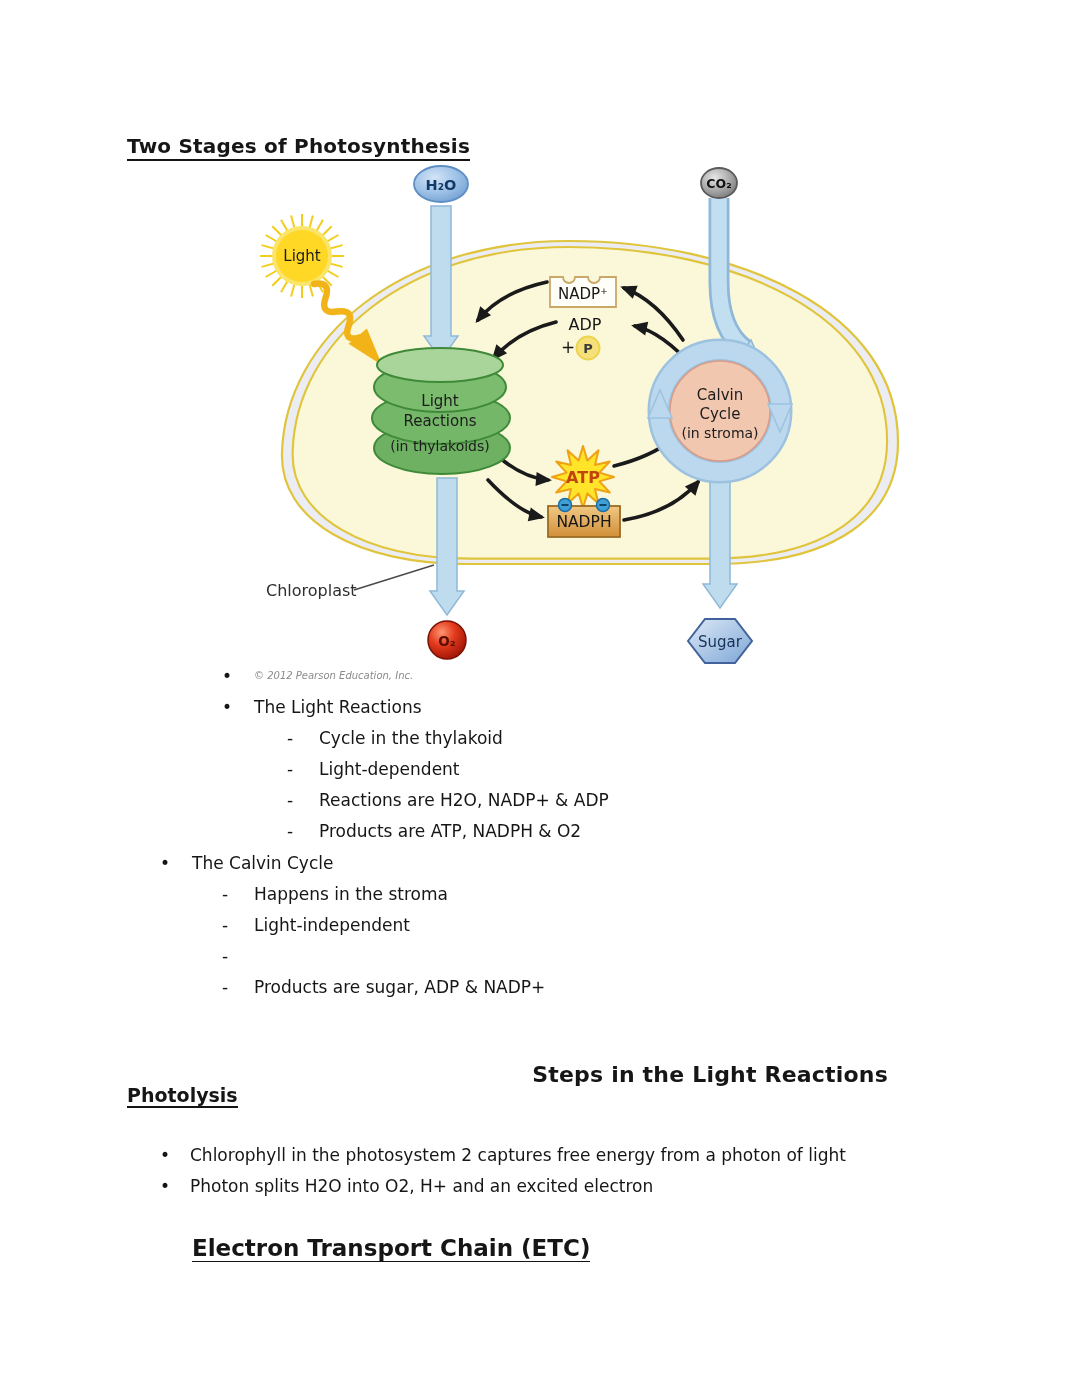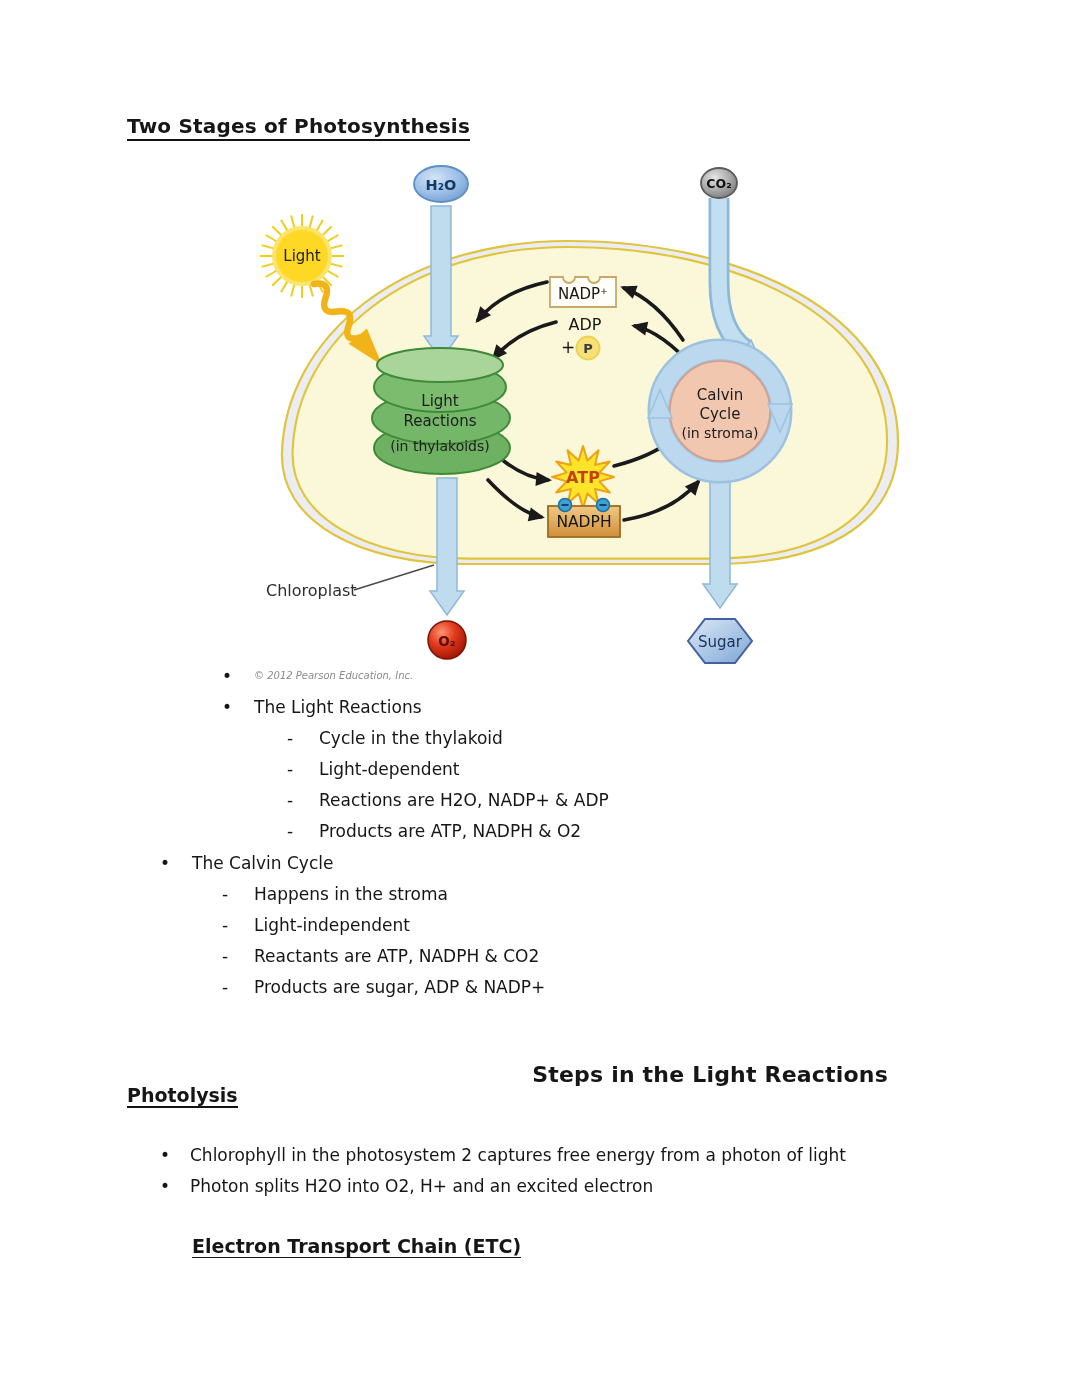--- a/index.html
+++ b/index.html
@@ -2,39 +2,39 @@
 <html><head>
 <meta charset="utf-8">
 <style>
   html,body{margin:0;padding:0;}
   body{
     width:1080px;height:1397px;background:#ffffff;position:relative;
     font-family:"DejaVu Sans","Liberation Sans",sans-serif;color:#161616;
     overflow:hidden;
   }
   .title{
-    position:absolute;left:127px;top:114px;
+    position:absolute;left:127px;top:134px;
     font-size:20px;font-weight:bold;letter-spacing:.2px;
     border-bottom:2.2px solid #141414;padding-bottom:1px;
   }
   .diagram{position:absolute;left:258px;top:160px;width:645px;height:520px;}
   .row{position:absolute;display:flex;font-size:17px;line-height:22px;}
   .mk{flex:0 0 32px;}
   .mk30{flex:0 0 30px;}
   .credit{font-size:10px;color:#8a8a8a;line-height:22px;font-style:italic;}
   .h2{
     position:absolute;left:258px;top:1062px;width:630px;text-align:right;
     font-size:22px;font-weight:bold;letter-spacing:.2px;
   }
   .photolysis{
     position:absolute;left:127px;top:1084px;font-size:19px;font-weight:bold;
     border-bottom:2px solid #141414;padding-bottom:0;
   }
   .etc{
-    position:absolute;left:192px;top:1235px;font-size:19px;font-weight:bold;
+    position:absolute;left:192px;top:1235px;font-size:23px;font-weight:bold;
     border-bottom:1.6px solid #141414;padding-bottom:0;
   }
   svg text{font-family:"DejaVu Sans","Liberation Sans",sans-serif;}
 </style>
 </head>
 <body>
 
 <div class="title">Two Stages of Photosynthesis</div>
 
 <div class="diagram">
@@ -226,21 +226,20 @@
 <div class="row" style="left:222px;top:883px;">
   <span class="mk">-</span>
   <span>Happens in the stroma</span>
 </div>
 <div class="row" style="left:222px;top:914px;">
   <span class="mk">-</span>
   <span>Light-independent</span>
 </div>
 <div class="row" style="left:222px;top:945px;">
   <span class="mk">-</span>
-  <span>Reactants are ATP, NADPH &amp; CO2</span>
 </div>
 <div class="row" style="left:222px;top:976px;">
   <span class="mk">-</span>
   <span>Products are sugar, ADP &amp; NADP+</span>
 </div>
 
 <div class="h2">Steps in the Light Reactions</div>
 <div class="photolysis">Photolysis</div>
 
 <div class="row" style="left:160px;top:1144px;">

